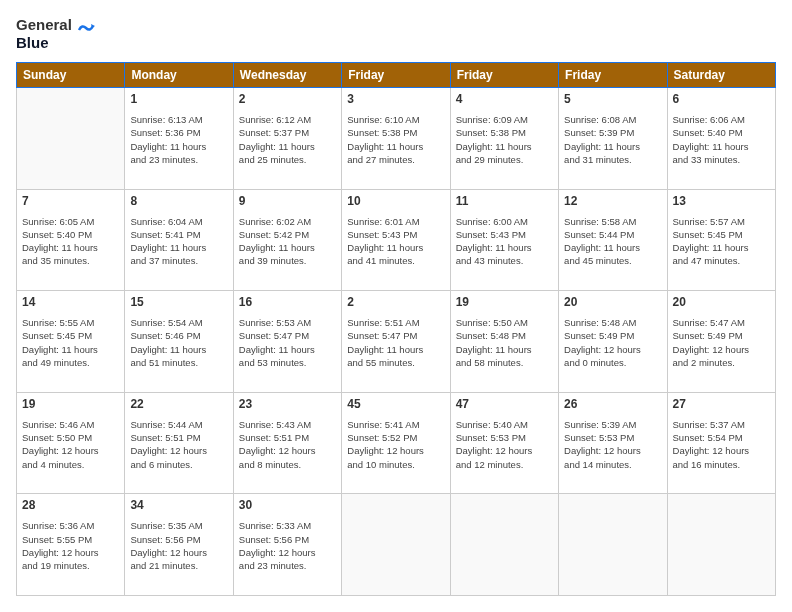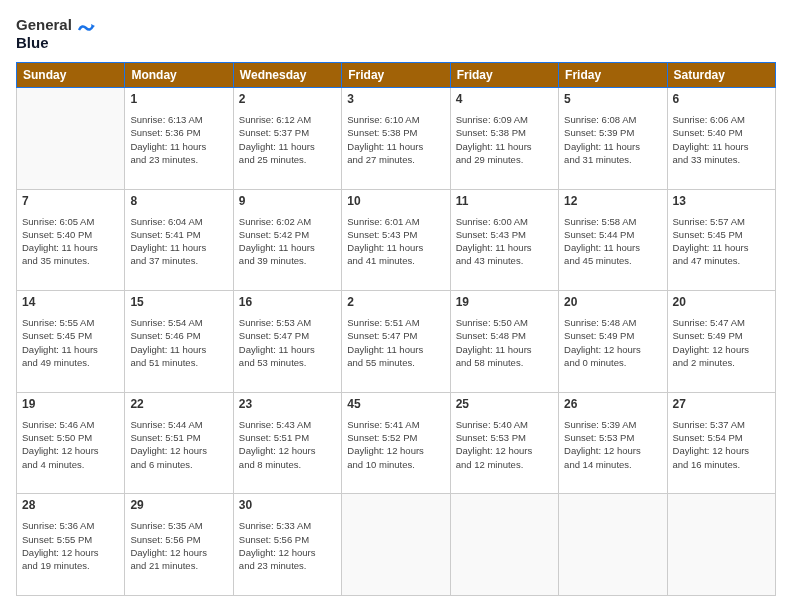--- a/index.html
+++ b/index.html
@@ -213,39 +213,39 @@
           </td>
           <td>
             <span class="day-num">23</span>
             <div class="day-info">Sunrise: 5:43 AM<br>Sunset: 5:51 PM<br>Daylight: 12 hours<br>and 8 minutes.</div>
           </td>
           <td>
             <span class="day-num">45</span>
             <div class="day-info">Sunrise: 5:41 AM<br>Sunset: 5:52 PM<br>Daylight: 12 hours<br>and 10 minutes.</div>
           </td>
           <td>
-            <span class="day-num">25</span>
+            <span class="day-num">47</span>
             <div class="day-info">Sunrise: 5:40 AM<br>Sunset: 5:53 PM<br>Daylight: 12 hours<br>and 12 minutes.</div>
           </td>
           <td>
             <span class="day-num">26</span>
             <div class="day-info">Sunrise: 5:39 AM<br>Sunset: 5:53 PM<br>Daylight: 12 hours<br>and 14 minutes.</div>
           </td>
           <td>
             <span class="day-num">27</span>
             <div class="day-info">Sunrise: 5:37 AM<br>Sunset: 5:54 PM<br>Daylight: 12 hours<br>and 16 minutes.</div>
           </td>
         </tr>
         <tr>
           <td>
             <span class="day-num">28</span>
             <div class="day-info">Sunrise: 5:36 AM<br>Sunset: 5:55 PM<br>Daylight: 12 hours<br>and 19 minutes.</div>
           </td>
           <td>
-            <span class="day-num">29</span>
+            <span class="day-num">34</span>
             <div class="day-info">Sunrise: 5:35 AM<br>Sunset: 5:56 PM<br>Daylight: 12 hours<br>and 21 minutes.</div>
           </td>
           <td>
             <span class="day-num">30</span>
             <div class="day-info">Sunrise: 5:33 AM<br>Sunset: 5:56 PM<br>Daylight: 12 hours<br>and 23 minutes.</div>
           </td>
           <td class="empty"></td>
           <td class="empty"></td>
           <td class="empty"></td>
           <td class="empty"></td>

